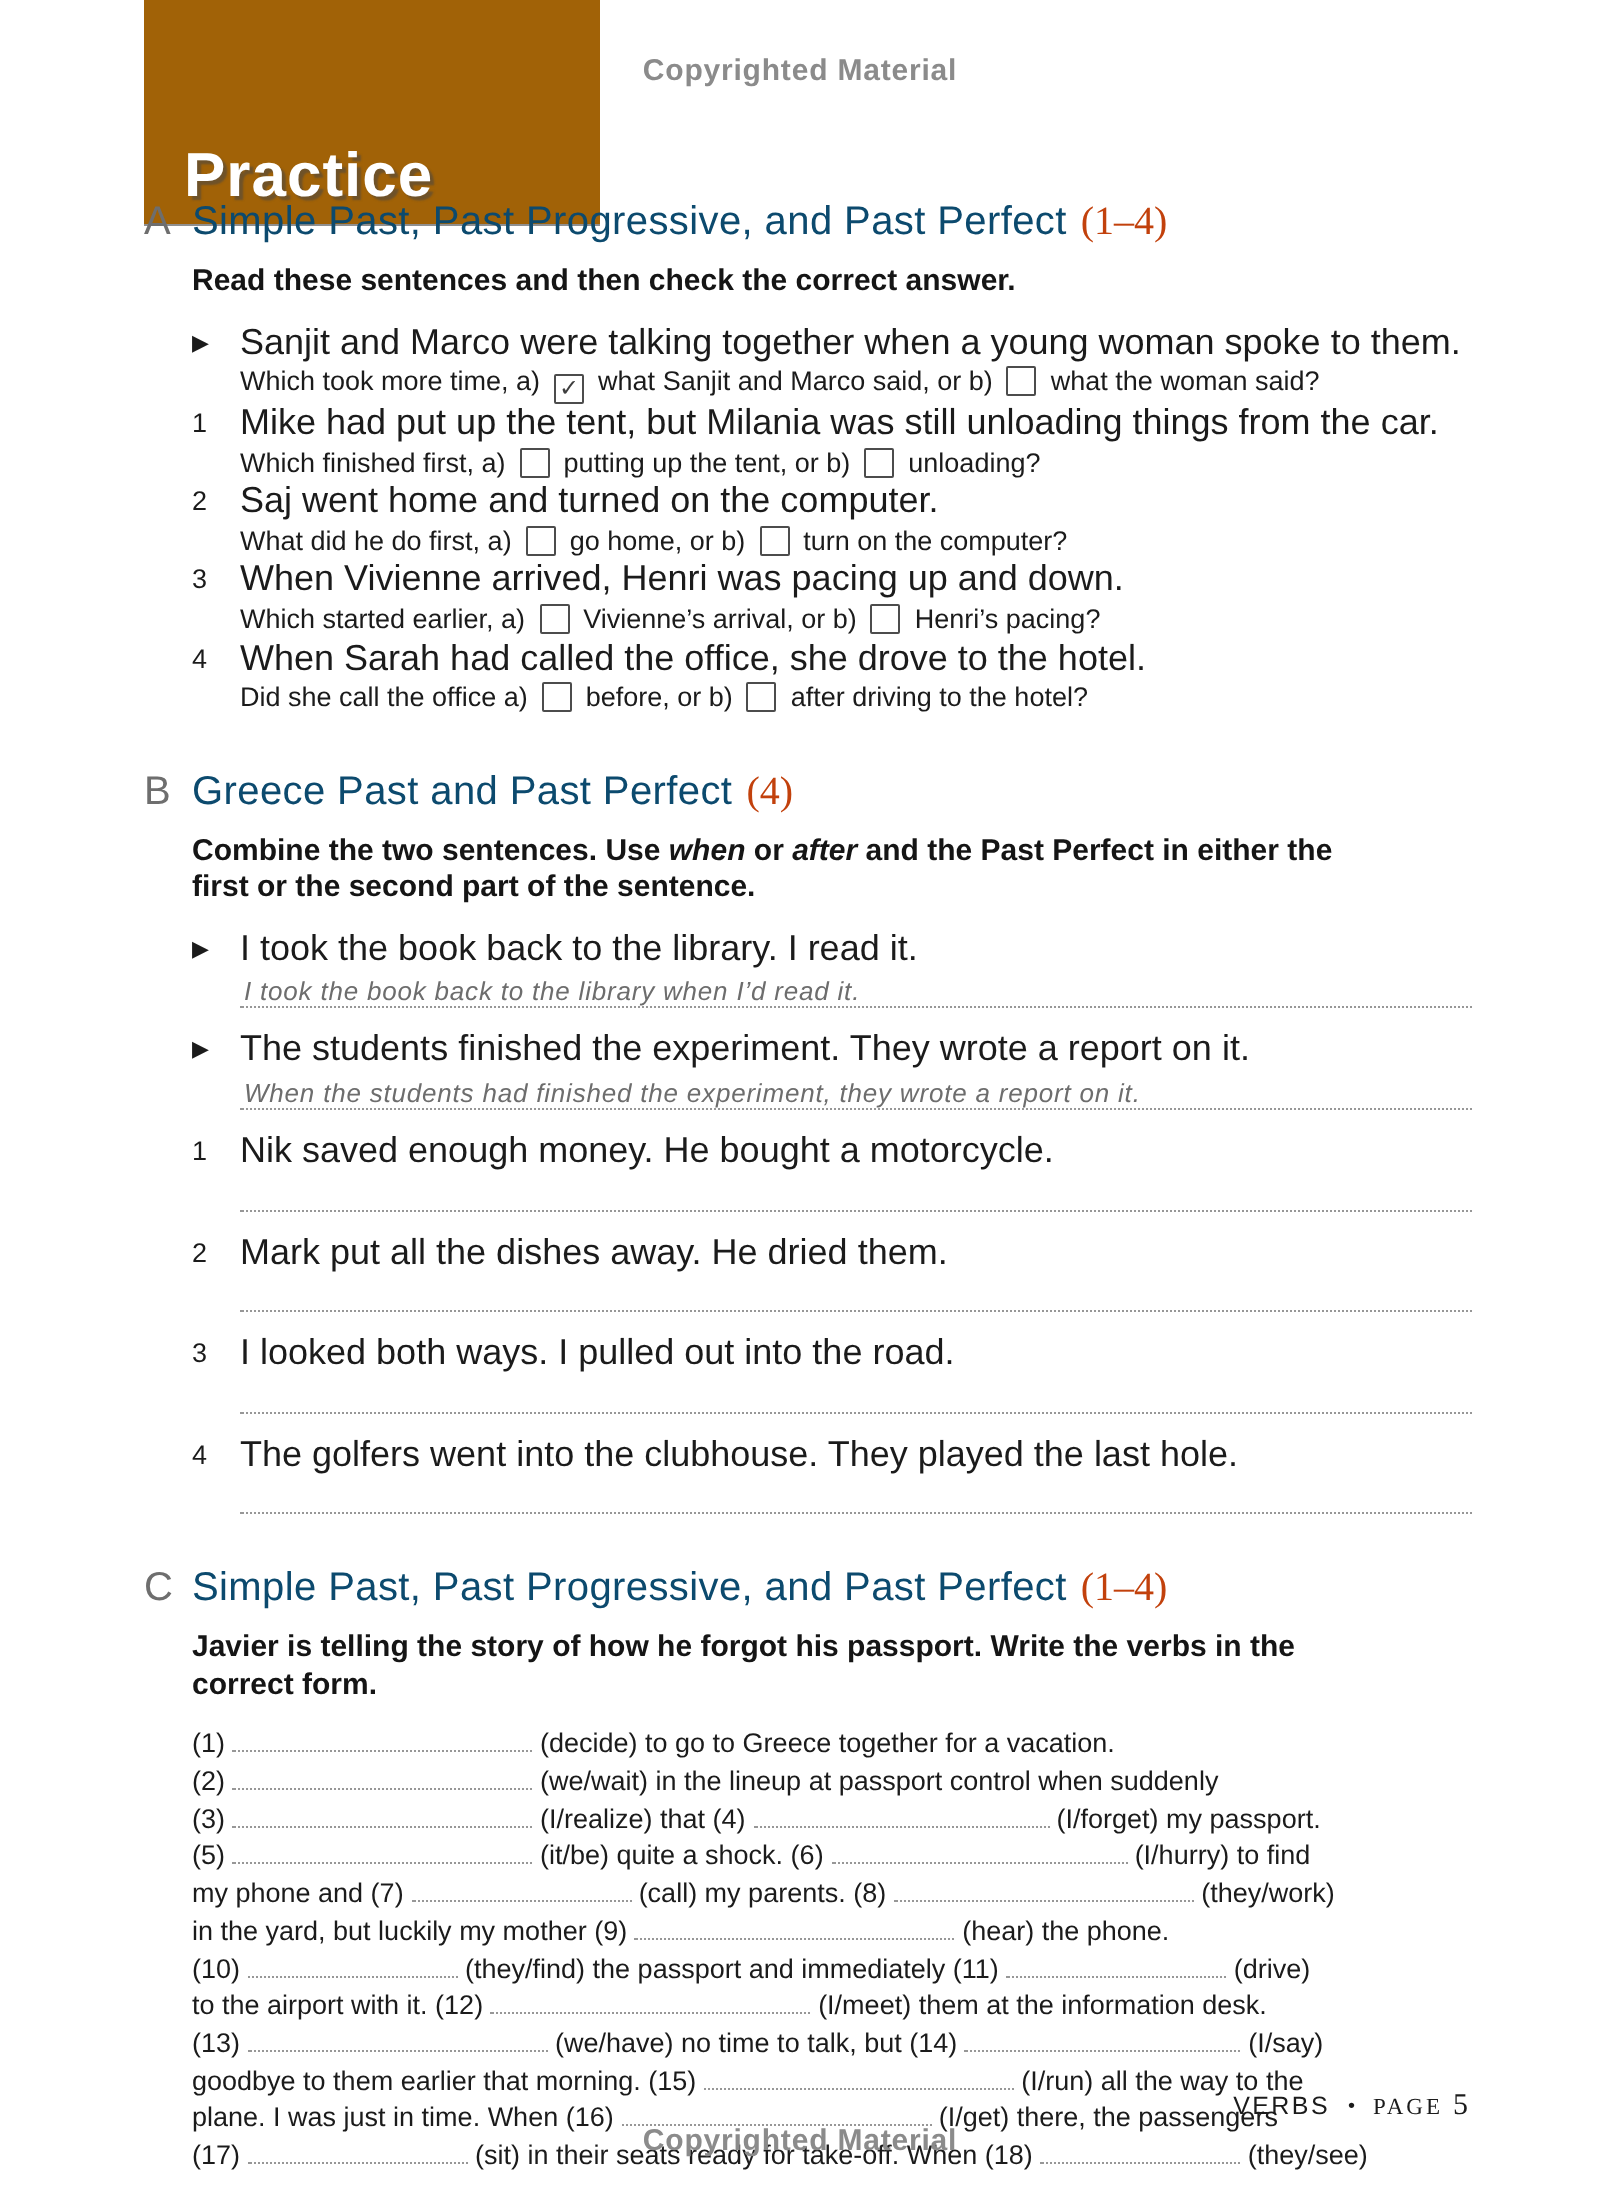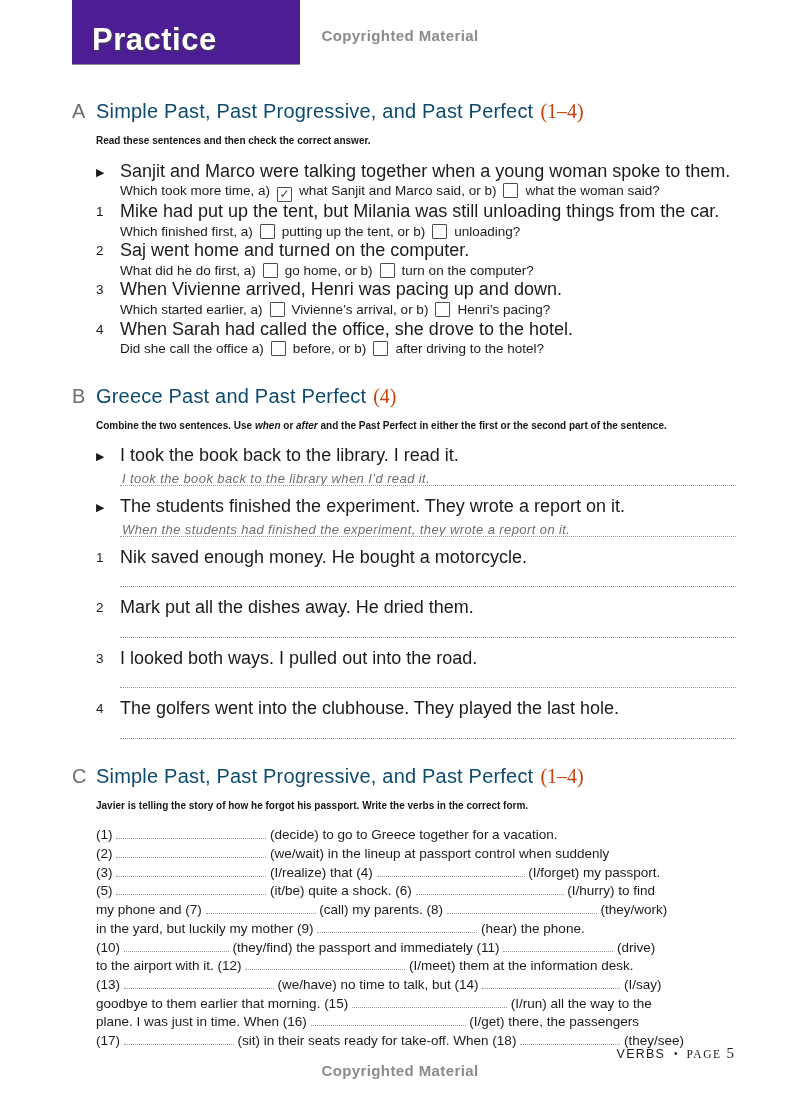--- a/index.html
+++ b/index.html
@@ -5,22 +5,22 @@
   * { box-sizing: border-box; margin: 0; padding: 0; }
   html,body { background:#ffffff; }
   body {
     width: 800px; height: 1106px; position: relative;
     font-family: "Liberation Sans", sans-serif;
     color: #1b1b1b; overflow: hidden;
   }
 
   
   .banner {
-    position: absolute; left: 72px; top: 0; width: 228px; height: 65px;
-    background: #4c1d95; border-bottom: 1px solid #8f8f8f;
+    position: absolute; left: 72px; top: 0; width: 228px; height: 113px;
+    background: #a16207; border-bottom: 1px solid #8f8f8f;
   }
   .banner-label {
     position: absolute; left: 20px; bottom: 6px;
     color: #ffffff; font-size: 31px; font-weight: bold;
     text-shadow: 2px 2px 1px rgba(70,70,70,.55);
     letter-spacing: .5px;
   }
   .copyline {
     position: absolute; left: 0; width: 100%; text-align: center;
     color: #8b8b8b; font-weight: bold; font-size: 15px; letter-spacing: .4px;
@@ -31,21 +31,21 @@
   
   .content { position: absolute; left: 72px; top: 100px; width: 664px; }
 
   .section { margin-bottom: 26px; }
   .sec-head { display: flex; align-items: baseline; margin-bottom: 9px; }
   .sec-letter { width: 24px; flex: none; font-size: 20px; color: #6e6e6e; }
   .sec-title  { font-size: 20px; color: #0c4a6e; letter-spacing: .2px; }
   .sec-range  { font-family: "Liberation Serif", serif; font-size: 20px; color: #c2410c; margin-left: 7px; }
 
   .instr {
-    margin-left: 24px; font-weight: bold; font-size: 10px;
+    margin-left: 24px; font-weight: bold; font-size: 15px;
     line-height: 18.5px; color: #151515; margin-bottom: 11px; max-width: 576px;
   }
   .instr i { font-weight: bold; }
 
   .items { margin-left: 24px; }
 
   
   .item { display: flex; }
   .marker { width: 24px; flex: none; font-size: 13.5px; line-height: 19.6px; color: #1b1b1b; }
   .marker.tri { font-size: 11px; line-height: 20.5px; }

